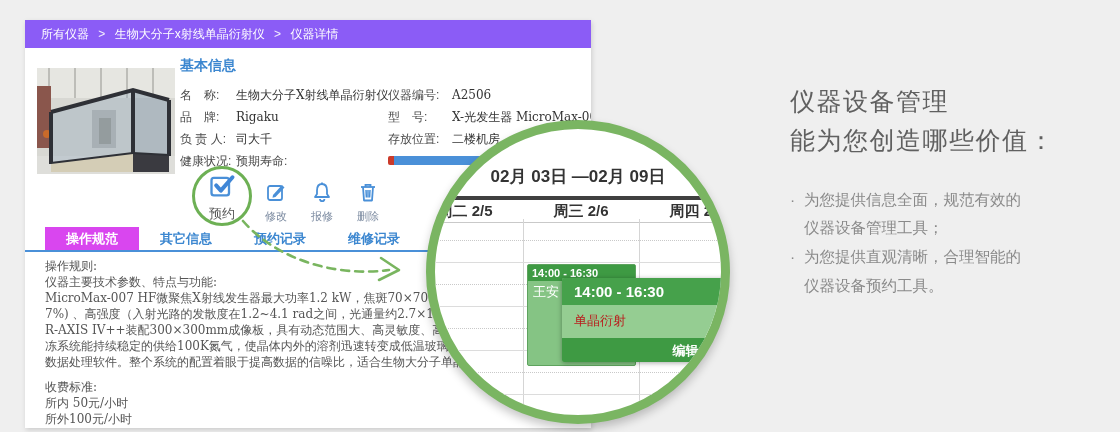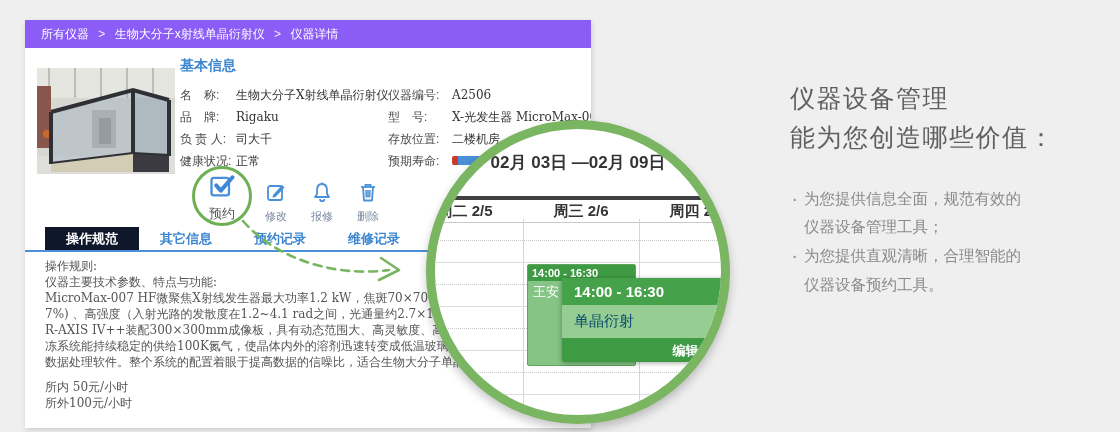--- a/index.html
+++ b/index.html
@@ -32,57 +32,57 @@
   .action.primary .alabel{font-size:13px;color:#555;}
   .a0{left:173px;top:152px;}
   .a1{left:227px;top:160px;}
   .a2{left:273px;top:160px;}
   .a3{left:319px;top:160px;}
 
   
   .tabs{position:absolute;left:0;top:207px;width:566px;height:25px;border-bottom:2px solid #4a90d8;
         box-sizing:border-box;padding-left:20px;display:flex;}
   .tab{height:23px;line-height:23px;padding:0 21px;font-size:13px;font-weight:bold;color:#3c87d0;cursor:pointer;white-space:nowrap;}
-  .tab.active{background:#0f172a;color:#fff;}
+  .tab.active{background:#d946ef;color:#fff;}
 
   
   .content{position:absolute;left:20px;top:238px;width:560px;color:#555;
            font-family:"DejaVu Serif","Liberation Serif",serif;}
   .content .line{font-size:12px;height:16px;line-height:16px;white-space:nowrap;}
   .content .line.blank{height:9px;}
 
   
   .arrow{position:absolute;left:233px;top:211px;z-index:6;pointer-events:none;}
 
   
   .magnifier{position:absolute;left:426px;top:120px;width:304px;height:304px;border-radius:50%;
              border:9px solid #7ab562;background:#fff;box-sizing:border-box;overflow:hidden;
              box-shadow:0 5px 10px rgba(0,0,0,.22);z-index:4;}
-  .cal-title{position:absolute;left:0;top:22px;width:286px;text-align:center;font-size:17px;font-weight:bold;color:#333;}
+  .cal-title{position:absolute;left:0;top:36px;width:286px;text-align:center;font-size:17px;font-weight:bold;color:#333;}
   .cal-head{position:absolute;left:0;top:67px;width:286px;height:22px;border-top:4px solid #404040;border-bottom:1px solid #c9c9c9;box-sizing:content-box;}
   .cal-day{position:absolute;top:0;width:116px;height:22px;line-height:22px;text-align:center;font-size:15px;font-weight:bold;color:#333;white-space:nowrap;}
   .gline{position:absolute;left:0;width:286px;height:0;}
   .gline.solid{border-top:1px solid #dcdcdc;}
   .gline.dot{border-top:1px dotted #c9c9c9;}
   .vline{position:absolute;top:90px;width:0;height:196px;border-left:1px solid #d5d5d5;}
 
   .cal-event{position:absolute;left:92px;top:135px;width:109px;height:102px;background:#85c484;
              border:1px solid #5ea35e;border-radius:2px;box-sizing:border-box;cursor:pointer;}
   .cal-event .ev-time{background:#3e9a43;height:16px;line-height:16px;color:#fff;font-size:11px;font-weight:bold;padding-left:4px;}
   .cal-event .ev-user{color:#fff;font-size:13px;padding:2px 5px;}
 
   .cal-popup{position:absolute;left:127px;top:149px;width:185px;background:#95cd92;border-radius:2px;
              box-shadow:0 1px 5px rgba(0,0,0,.35);overflow:hidden;}
   .cal-popup .pp-time{background:#46a14b;height:27px;line-height:27px;color:#fff;font-size:15px;font-weight:bold;padding-left:12px;}
-  .cal-popup .pp-name{height:33px;color:#0c4a6e;font-size:15px;padding:7px 12px 0;box-sizing:border-box;}
+  .cal-popup .pp-name{height:33px;color:#b91c1c;font-size:13px;padding:7px 12px 0;box-sizing:border-box;}
   .cal-popup .pp-foot{background:#3e9a43;height:24px;line-height:24px;text-align:right;padding-right:10px;}
   .cal-popup .pp-foot span{color:#fff;font-size:13px;font-weight:bold;margin-left:8px;cursor:pointer;}
 
   
-  .promo{position:absolute;left:790px;top:82px;width:320px;z-index:2;font-family:Liberation Mono, monospace;}
+  .promo{position:absolute;left:790px;top:82px;width:320px;z-index:2;}
   .promo-title{font-size:25px;color:#606060;font-weight:300;letter-spacing:1.5px;line-height:1.55;}
   .promo-bullets{margin-top:26px;font-size:15.5px;color:#8a8a8a;line-height:1.85;}
   .bullet-line{display:flex;}
   .bullet-dot{width:14px;color:#8a8a8a;}
   .bullet-indent{padding-left:14px;}
 </style>
 </head>
 <body>
 
 <div class="stage">
@@ -139,21 +139,20 @@
         <span class="fv">Rigaku</span>
         <span class="fl">型　号:</span>
         <span class="fv">X-光发生器 MicroMax-007HF</span>
 
         <span class="fl">负 责 人:</span>
         <span class="fv">司大千</span>
         <span class="fl">存放位置:</span>
         <span class="fv">二楼机房</span>
 
         <span class="fl">健康状况:</span>
-        <span class="fv">正常</span>
         <span class="fl">预期寿命:</span>
         <span class="fv"><span class="lifebar">
               <span class="used"></span>
               <span class="remain"></span>
             </span></span>
       </div>
     </div>
 
     <div class="ring"></div>
 
@@ -204,20 +203,21 @@
 
     <div class="content">
       <div class="line">操作规则:</div>
       <div class="line">仪器主要技术参数、特点与功能:</div>
       <div class="line">MicroMax-007 HF微聚焦X射线发生器最大功率1.2 kW，焦斑70×700 μm; 光路系统配以VariMax</div>
       <div class="line">7%) 、高强度（入射光路的发散度在1.2~4.1 rad之间，光通量约2.7×10⁹/sec，束斑&lt;0.3mm）和</div>
       <div class="line">R-AXIS IV++装配300×300mm成像板，具有动态范围大、高灵敏度、高像素密度的特点，探测距离在</div>
       <div class="line">冻系统能持续稳定的供给100K氮气，使晶体内外的溶剂迅速转变成低温玻璃态；控制和数据处理采用</div>
       <div class="line">数据处理软件。整个系统的配置着眼于提高数据的信噪比，适合生物大分子单晶普通数据的收集及SAD数</div>
       <div class="line blank"></div>
+      <div class="line">收费标准:</div>
       <div class="line">所内 50元/小时</div>
       <div class="line">所外100元/小时</div>
     </div>
   </div>
 
   <svg class="arrow" width="180" height="80" viewBox="0 0 180 80">
     <path d="M10 10 C45 50 105 66 156 59" fill="none" stroke="#79b55f" stroke-width="2.6" stroke-dasharray="8 6" stroke-linecap="round"></path>
     <path d="M148 47 L166 59 L146 69" fill="none" stroke="#79b55f" stroke-width="2.6" stroke-linecap="round" stroke-linejoin="round"></path>
   </svg>
 

